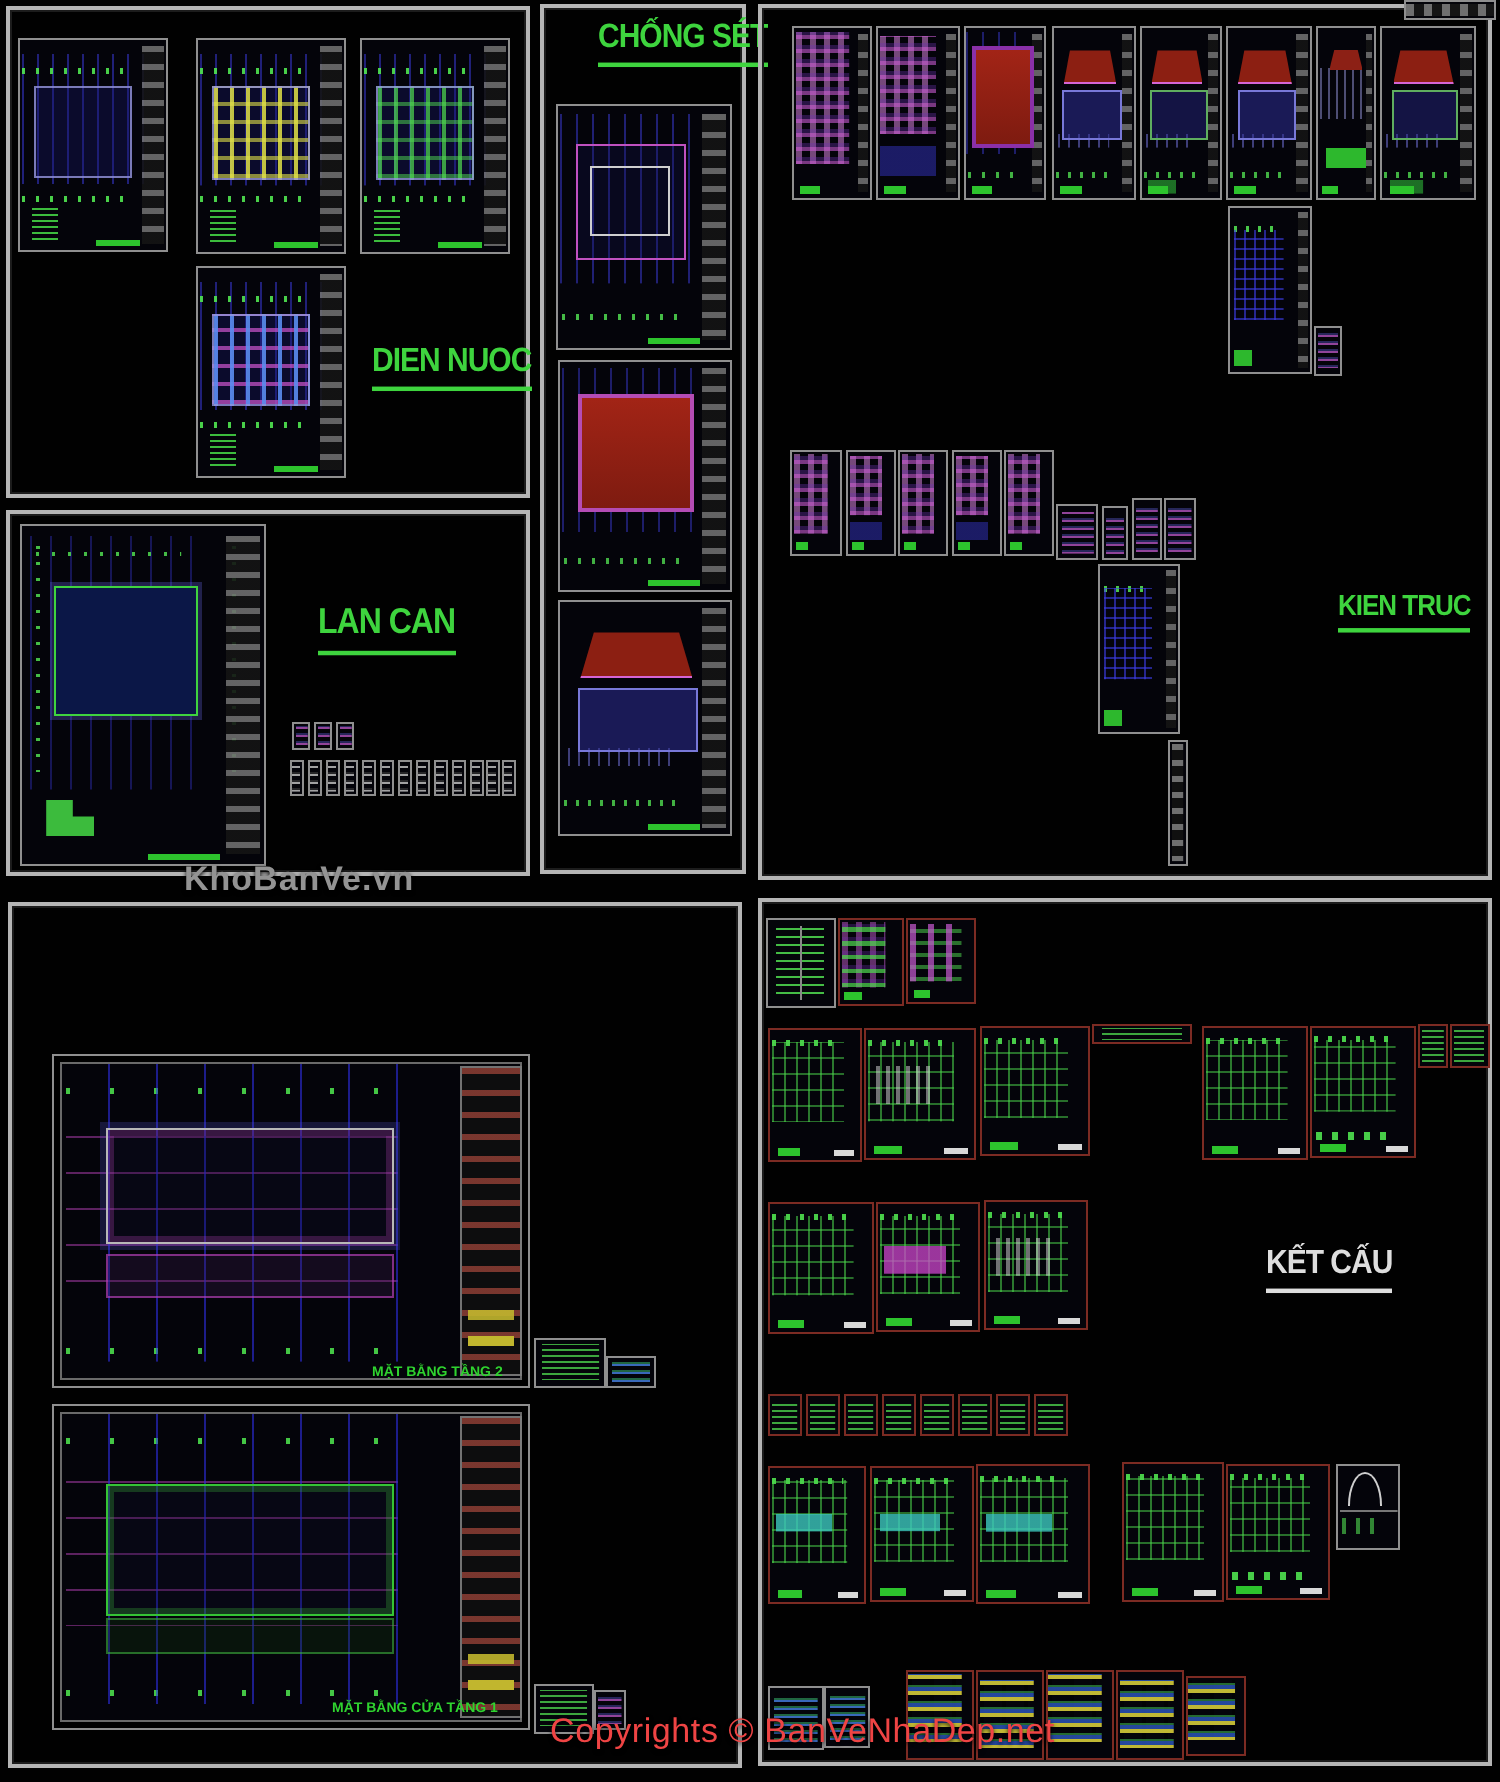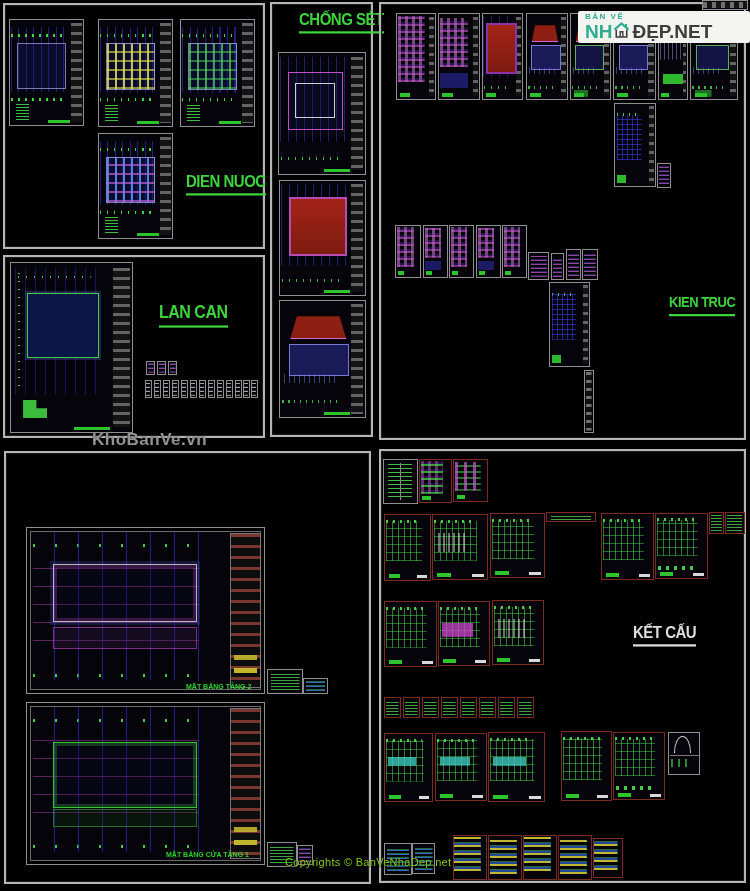--- a/index.html
+++ b/index.html
@@ -192,21 +192,21 @@
   
   .logo{position:absolute;left:578px;top:11px;width:172px;height:32px;background:#f3f3ef;border-radius:2px;
         padding:2px 0 0 7px;box-sizing:border-box;overflow:hidden;z-index:5;}
   .logo-top{font-size:8px;font-weight:700;color:#2fae8f;letter-spacing:1.5px;line-height:1;}
   .logo-row{display:flex;align-items:flex-end;margin-top:-1px;line-height:1;}
   .logo-nh{font-size:19px;font-weight:700;color:#2fae8f;}
   .logo-house{width:21px;height:21px;margin-left:-1px;flex:none;}
   .logo-dep{font-size:19px;font-weight:700;color:#3d3d3d;}
   .watermark{position:absolute;left:92px;top:430px;font-size:17px;font-weight:700;color:#939393;
         letter-spacing:.5px;text-shadow:0 1px 2px #000;z-index:6;}
-  .copyright{position:absolute;left:285px;top:856px;font-size:11px;color:#84cc16;letter-spacing:.3px;
+  .copyright{position:absolute;left:275px;top:856px;font-size:17px;color:#ef4444;letter-spacing:.3px;
         text-shadow:0 1px 2px rgba(0,0,0,.85);z-index:6;}
 </style>
 </head>
 <body>
 
 <div id="canvas">
   <div id="layers">
       <div class="frame" style="left: 3px; top: 3px; width: 262px; height: 246px;"></div>
       <div class="sec-label" style="left: 186px; top: 172px; color: rgb(62, 212, 62); font-size: 15px;">DIEN NUOC</div>
       <div class="frame" style="left: 3px; top: 255px; width: 262px; height: 183px;"></div>
@@ -400,28 +400,15 @@
       <div class="sheet p-yellow v2 b-r" style="left: 488px; top: 835px; width: 34px; height: 45px;"></div>
       <div class="sheet p-yellow b-r" style="left: 523px; top: 835px; width: 34px; height: 45px;"></div>
       <div class="sheet p-yellow v2 b-r" style="left: 558px; top: 835px; width: 34px; height: 45px;"></div>
       <div class="sheet p-yellow b-r" style="left: 593px; top: 838px; width: 30px; height: 40px;"></div>
       <div class="mini-cap" style="left: 186px; top: 683px;">MẶT BẰNG TẦNG 2</div>
       <div class="mini-cap" style="left: 166px; top: 851px;">MẶT BẰNG CỬA TẦNG 1</div>
     </div>
 
   <div class="watermark">KhoBanVe.vn</div>
 
-  <div class="logo">
-    <div class="logo-top">BẢN VẼ</div>
-    <div class="logo-row">
-      <span class="logo-nh">NH</span>
-      <svg class="logo-house" viewBox="0 0 24 24">
-        <path d="M4 11 L12 4 L20 11" fill="none" stroke="#2fae8f" stroke-width="2.4"></path>
-        <rect x="16" y="4.5" width="2.4" height="4.5" fill="#2fae8f"></rect>
-        <path d="M6 11 V19.5 H18 V11" fill="none" stroke="#3d3d3d" stroke-width="1.8"></path>
-        <path d="M10.5 19.5 V13.5 H13.5 V19.5" fill="none" stroke="#3d3d3d" stroke-width="1.6"></path>
-      </svg>
-      <span class="logo-dep">ĐẸP.NET</span>
-    </div>
-  </div>
 
   <div class="copyright">Copyrights © BanVeNhaDep.net</div>
 </div>
 
 </body></html>

